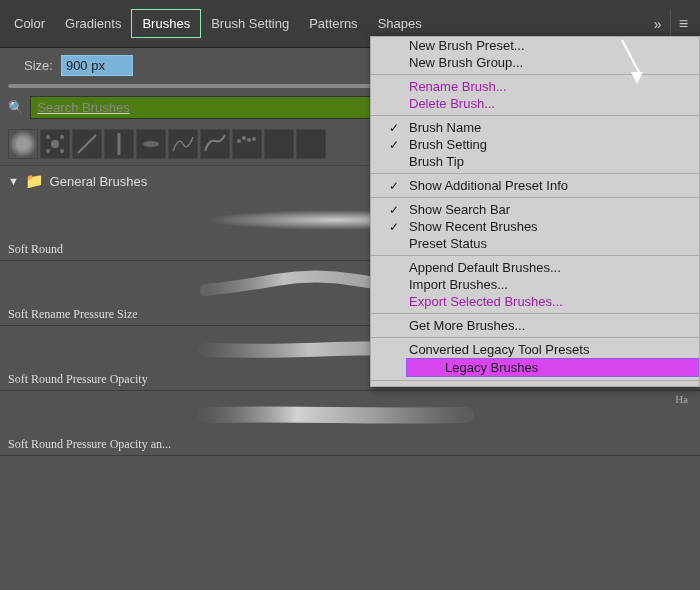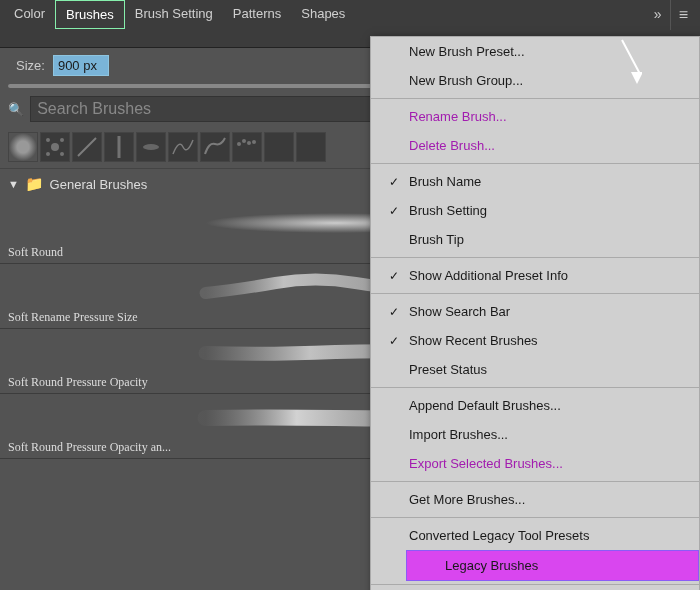--- a/index.html
+++ b/index.html
@@ -10,21 +10,21 @@
       font-family: "Segoe UI", Arial, sans-serif;
       font-size: 13px;
       color: #e0e0e0;
       overflow: hidden;
       position: relative;
     }
 
     
     .menu-bar {
       display: flex;
-      align-items: flex-start;
+      align-items: center;
       background: #3c3c3c;
       height: 48px;
       border-bottom: 1px solid #222;
       padding: 0 4px;
     }
     .menu-item {
       padding: 6px 10px;
       cursor: pointer;
       color: #d0d0d0;
       font-size: 13px;
@@ -55,34 +55,34 @@
       display: flex;
       flex-direction: column;
       height: calc(590px - 36px);
       background: #535353;
     }
 
     
     .size-row {
       display: flex;
       align-items: center;
-      padding: 6px 8px 2px 16px;
+      padding: 6px 8px 2px 24px;
       gap: 8px;
     }
     .size-label {
       color: #ccc;
       font-size: 13px;
     }
     .size-input {
       background: #7ab4d8;
       border: 1px solid #8ec5e0;
       color: #1a1a1a;
       font-size: 13px;
       padding: 2px 4px;
-      width: 56px;
+      width: 72px;
       outline: none;
     }
     .brush-icon-small {
       width: 22px;
       height: 22px;
       display: flex;
       align-items: center;
       justify-content: center;
       color: #bbb;
       font-size: 16px;
@@ -121,27 +121,28 @@
 
     
     .search-row {
       display: flex;
       align-items: center;
       padding: 4px 8px;
       gap: 6px;
     }
     .search-icon { color: #aaa; font-size: 13px; }
     .search-input {
-      background: #404040;
+      background: #4d7c0f;
       border: 1px solid #333;
       color: #ccc;
-      font-size: 16px;
+      font-size: 13px;
       padding: 3px 6px;
       flex: 1;
       outline: none;
+      text-decoration: underline;
     }
     .search-input::placeholder { color: #888; }
 
     
     .presets-grid {
       display: flex;
       flex-wrap: wrap;
       padding: 4px 8px;
       gap: 2px;
       border-bottom: 1px solid #444;
@@ -186,21 +187,21 @@
       right: 0;
       width: 330px;
       background: #d0d0d0;
       border: 1px solid #aaa;
       box-shadow: 2px 2px 8px rgba(0,0,0,0.5);
       z-index: 100;
       color: #1a1a1a;
       font-size: 13px;
     }
     .dropdown-item {
-      padding: 7px 18px;
+      padding: 1px 18px;
       cursor: pointer;
       display: flex;
       align-items: center;
       gap: 6px;
       white-space: nowrap;
       color: #1a1a1a;
     }
     .dropdown-item.disabled { color: #a21caf; cursor: default; }
     .dropdown-item.highlighted {
       background: #d946ef;
@@ -224,20 +225,21 @@
     }
 
     
     svg.brush-svg { width: 100%; height: 40px; }
   </style>
 </head>
 <body>
 
 <div class="menu-bar">
   <div class="menu-item">Color</div>
+  <div class="menu-item">Gradients</div>
   <div class="menu-item active">Brushes</div>
   <div class="menu-item">Brush Setting</div>
   <div class="menu-item">Patterns</div>
   <div class="menu-item">Shapes</div>
   <div class="menu-spacer"></div>
   <div class="menu-chevron">»</div>
   <div class="menu-lines">≡</div>
 </div>
 
 <div class="panel">

